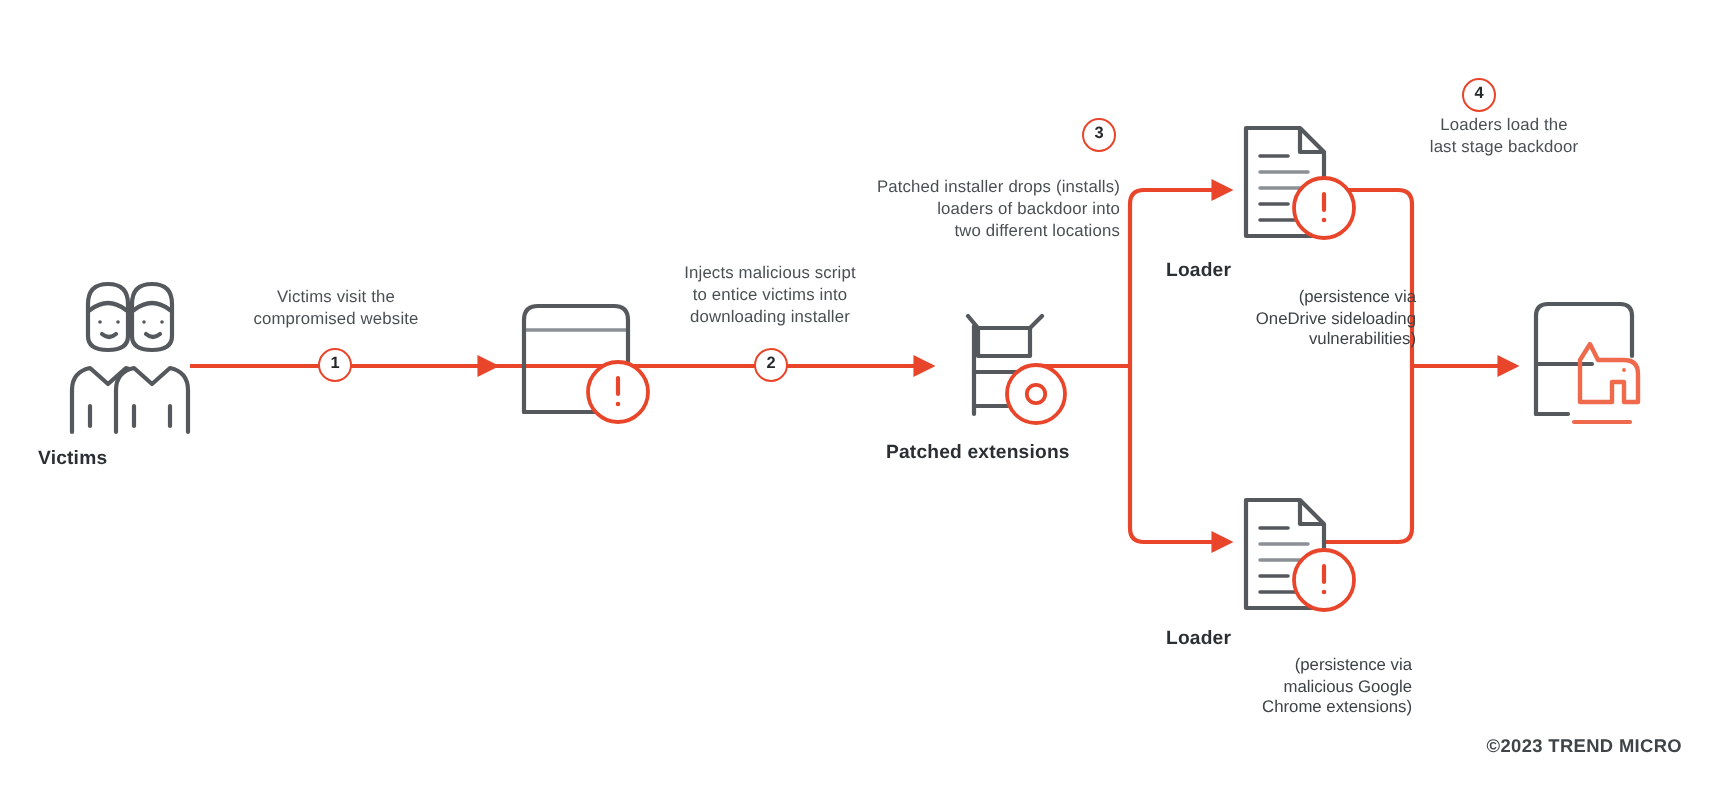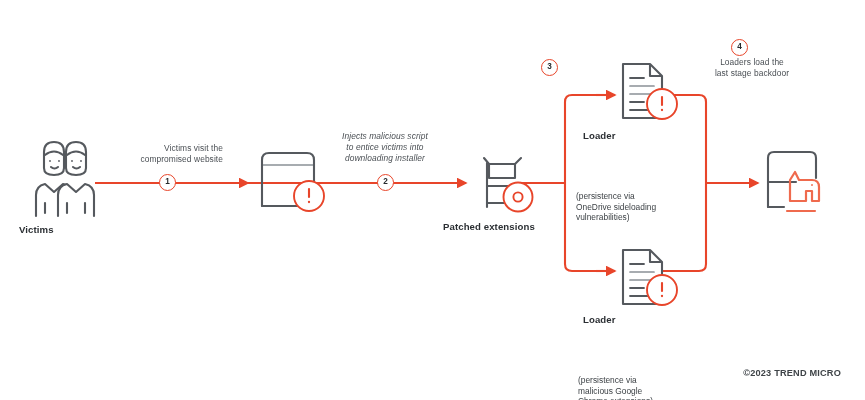--- a/index.html
+++ b/index.html
@@ -36,27 +36,26 @@
     position: absolute;
     color: #2b2f33;
     font-size: 9.6px;
     font-weight: bold;
     line-height: 11.6px;
     letter-spacing: 0.01em;
     white-space: pre-line;
   }
   .node-sub {
     position: absolute;
-    text-align: left;
+    text-align: right;
     color: #3d4246;
     font-size: 8.4px;
     font-weight: normal;
     line-height: 10.6px;
     white-space: pre-line;
-    margin-top: 48px;
   }
   .step-num {
     position: absolute;
     width: 17px;
     height: 17px;
     border-radius: 50%;
     border: 1.7px solid #e8452a;
     background: #ffffff;
     color: #25292c;
     font-size: 8.2px;
@@ -67,22 +66,22 @@
   }
   .copyright {
     position: absolute;
     right: 24px;
     bottom: 22px;
     color: #3f4448;
     font-size: 9.2px;
     font-weight: bold;
     letter-spacing: 0.02em;
   }
-  .edge-cap-1 { text-align: right; }
-  .edge-cap-2 { text-align: center; font-style: italic; }
+  .edge-cap-1 { text-align: center; }
+  .edge-cap-2 { text-align: center; }
   .edge-cap-3 { text-align: right; }
   .edge-cap-4 { text-align: center; }
 </style>
 </head>
 <body>
 
 <div id="stage">
 
   <svg class="svg-layer" viewBox="0 0 865 400">
     <defs>
@@ -207,20 +206,23 @@
 
   <div class="txt edge-cap-1" style="left:113px; top:143px; width:110px;">Victims visit the
 compromised website</div>
   <div class="step-num" style="left:159px; top:174px;">1</div>
 
   <div class="txt edge-cap-2" style="left:324px; top:131px; width:122px;">Injects malicious script
 to entice victims into
 downloading installer</div>
   <div class="step-num" style="left:377px; top:174px;">2</div>
 
+  <div class="txt edge-cap-3" style="left:399px; top:88px; width:161px;">Patched installer drops (installs)
+loaders of backdoor into
+two different locations</div>
   <div class="step-num" style="left:541px; top:59px;">3</div>
 
   <div class="txt edge-cap-4" style="left:690px; top:57px; width:124px;">Loaders load the
 last stage backdoor</div>
   <div class="step-num" style="left:731px; top:39px;">4</div>
 
   <div class="node-label" style="left:19px; top:224px; width:92px;">Victims</div>
 
 
   <div class="node-label" style="left:443px; top:221px; width:120px;">Patched extensions</div>

